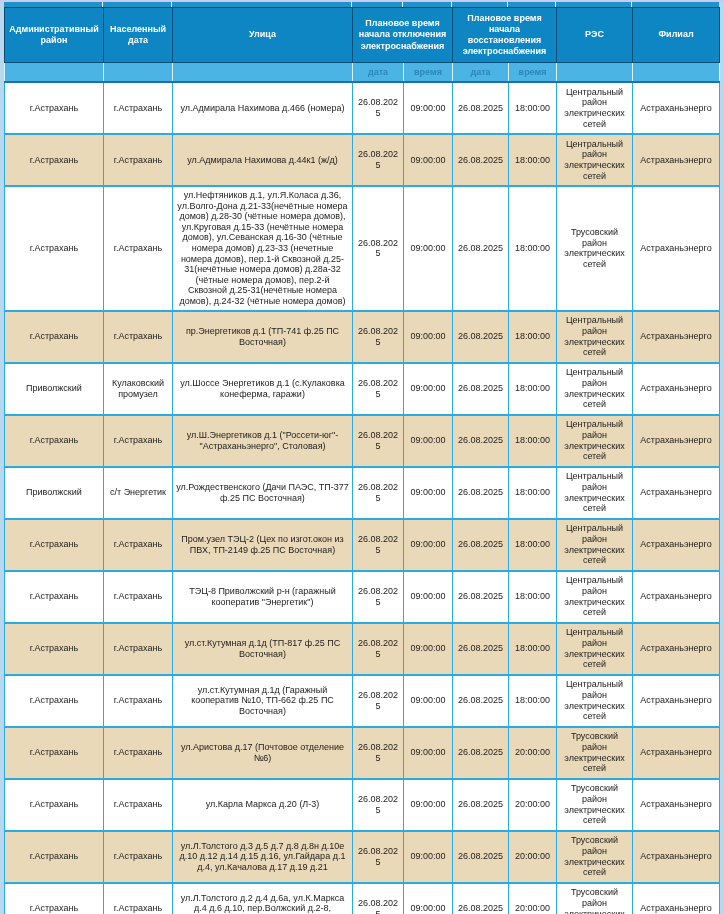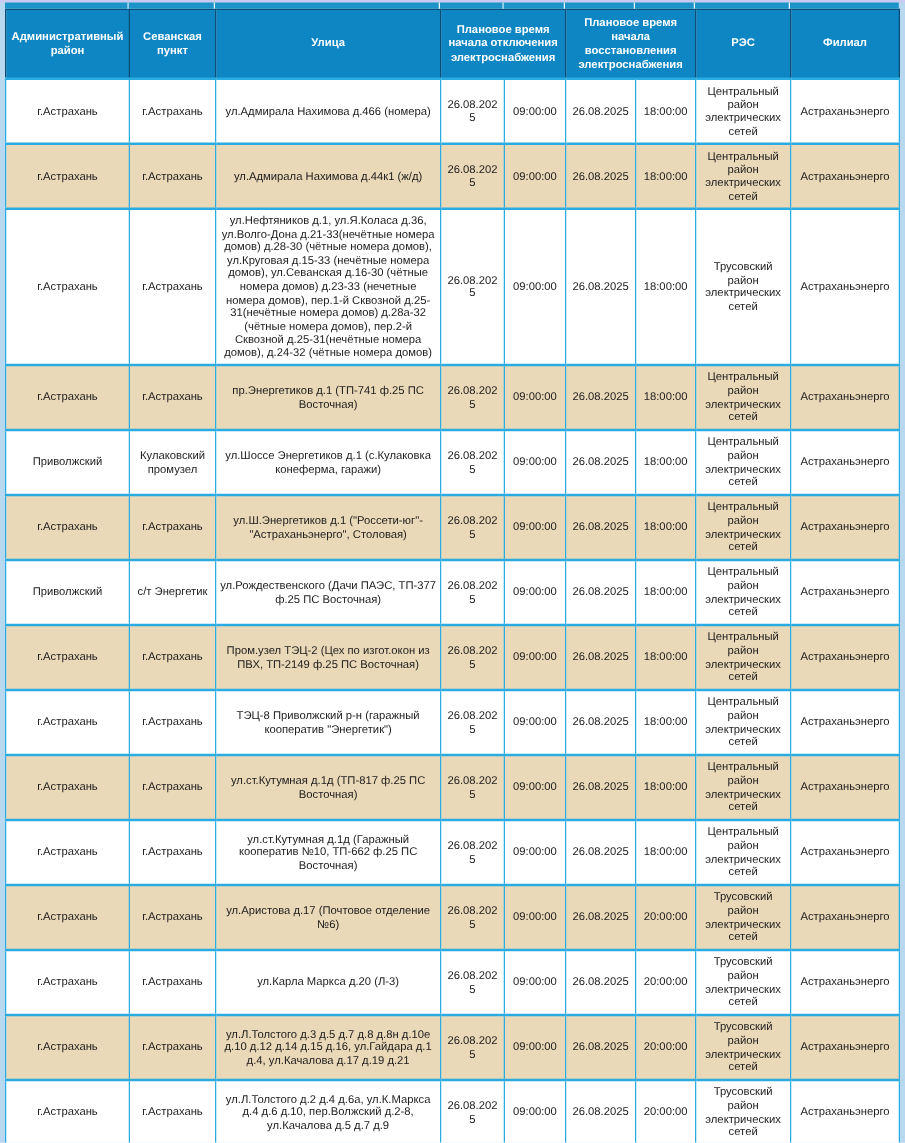--- a/index.html
+++ b/index.html
@@ -108,27 +108,38 @@
       <col class="c4">
       <col class="c5">
     <col class="c6">
       <col class="c7">
       <col class="c8">
       <col class="c9">
   </colgroup>
   <thead>
     <tr>
       <th class="main">Административный район</th>
-      <th class="main">Севанская пункт</th>
+      <th class="main">Населенный дата</th>
       <th class="main">Улица</th>
       <th class="main" colspan="2">Плановое время начала отключения электроснабжения</th>
       <th class="main" colspan="2">Плановое время начала восстановления электроснабжения</th>
       <th class="main">РЭС</th>
       <th class="main">Филиал</th>
     </tr>
+    <tr>
+      <th class="sub"></th>
+      <th class="sub"></th>
+      <th class="sub"></th>
+      <th class="sub">дата</th>
+      <th class="sub">время</th>
+      <th class="sub">дата</th>
+      <th class="sub">время</th>
+      <th class="sub"></th>
+      <th class="sub"></th>
+    </tr>
   </thead>
   <tbody>
       <tr>
     <td>г.Астрахань</td>
     <td>г.Астрахань</td>
     <td>ул.Адмирала Нахимова д.466 (номера)</td>
     <td>26.08.2025</td>
     <td>09:00:00</td>
     <td>26.08.2025</td>
     <td>18:00:00</td>

